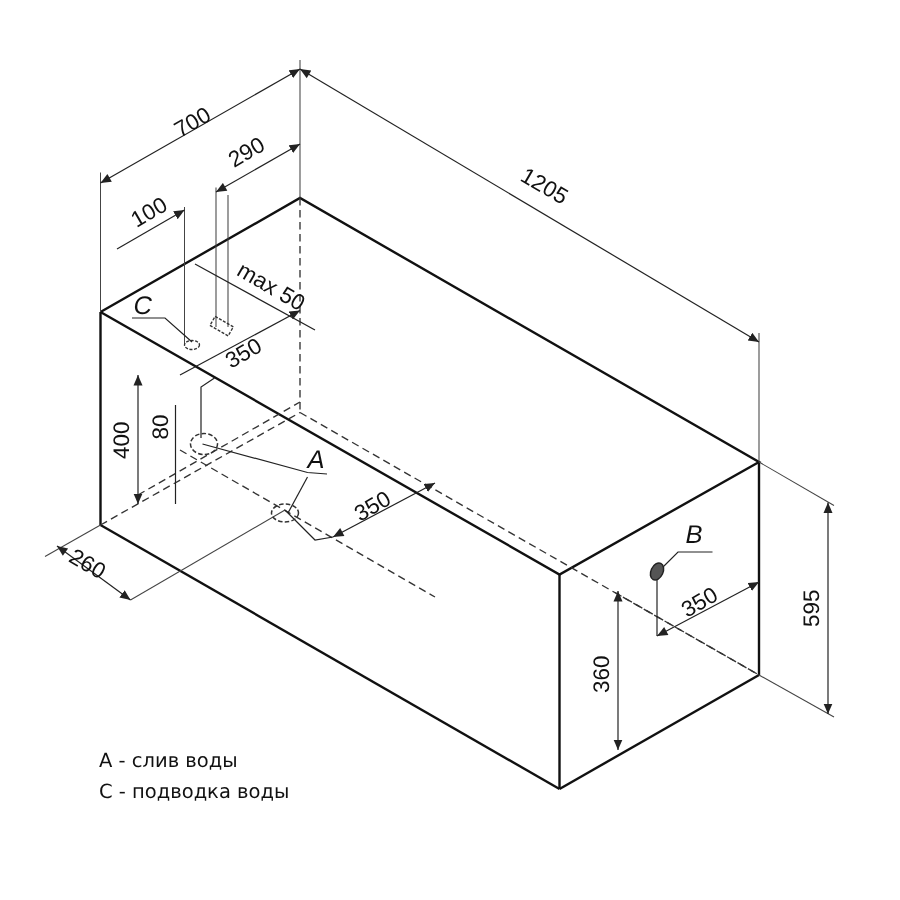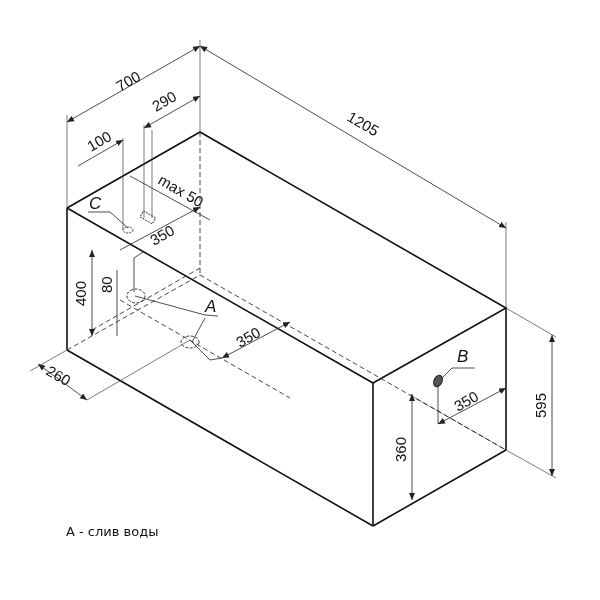--- a/index.html
+++ b/index.html
@@ -5,21 +5,21 @@
     html, body { margin: 0; padding: 0; background: #ffffff; }
     body { width: 600px; height: 600px; position: relative; overflow: hidden; }
     #drawing { position: absolute; left: 0; top: 0; width: 600px; height: 600px; }
     .dimtext { font-family: "Liberation Sans", sans-serif; font-size: 15px; fill: #111; }
     .lbl { font-family: "Liberation Sans", sans-serif; font-size: 17px; font-style: italic; fill: #111; }
     .edge { stroke: #111; stroke-width: 1.6; fill: none; }
     .hidden { stroke: #333; stroke-width: 0.9; stroke-dasharray: 5 3; fill: none; }
     .dim { stroke: #222; stroke-width: 0.8; fill: none; }
     .ext { stroke: #444; stroke-width: 0.7; fill: none; }
     .legend { position: absolute; left: 66px; top: 497px; font-family: "DejaVu Sans", sans-serif; font-size: 13px; color: #111; line-height: 21px; }
-    .legend-item { white-space: nowrap; margin-top: 24px; }
+    .legend-item { white-space: nowrap; }
   </style>
 </head>
 <body>
 
 <svg id="drawing" viewBox="0 0 600 600" xmlns="http://www.w3.org/2000/svg">
   <defs>
     <marker id="arr" markerWidth="8" markerHeight="8" refX="7" refY="3" orient="auto" markerUnits="userSpaceOnUse">
       <path d="M0,0 L7,3 L0,6 z" fill="#222"></path>
     </marker>
     <marker id="arrs" markerWidth="8" markerHeight="8" refX="0" refY="3" orient="auto" markerUnits="userSpaceOnUse">
@@ -115,13 +115,14 @@
 
   <g>
     <text class="lbl" x="89" y="209">C</text>
     <text class="lbl" x="205" y="312">A</text>
     <text class="lbl" x="457" y="362">B</text>
   </g>
 </svg>
 
 <div class="legend">
   <div class="legend-item">A - слив воды</div>
+  <div class="legend-item">C - подводка воды</div>
 </div>
 
 </body></html>

